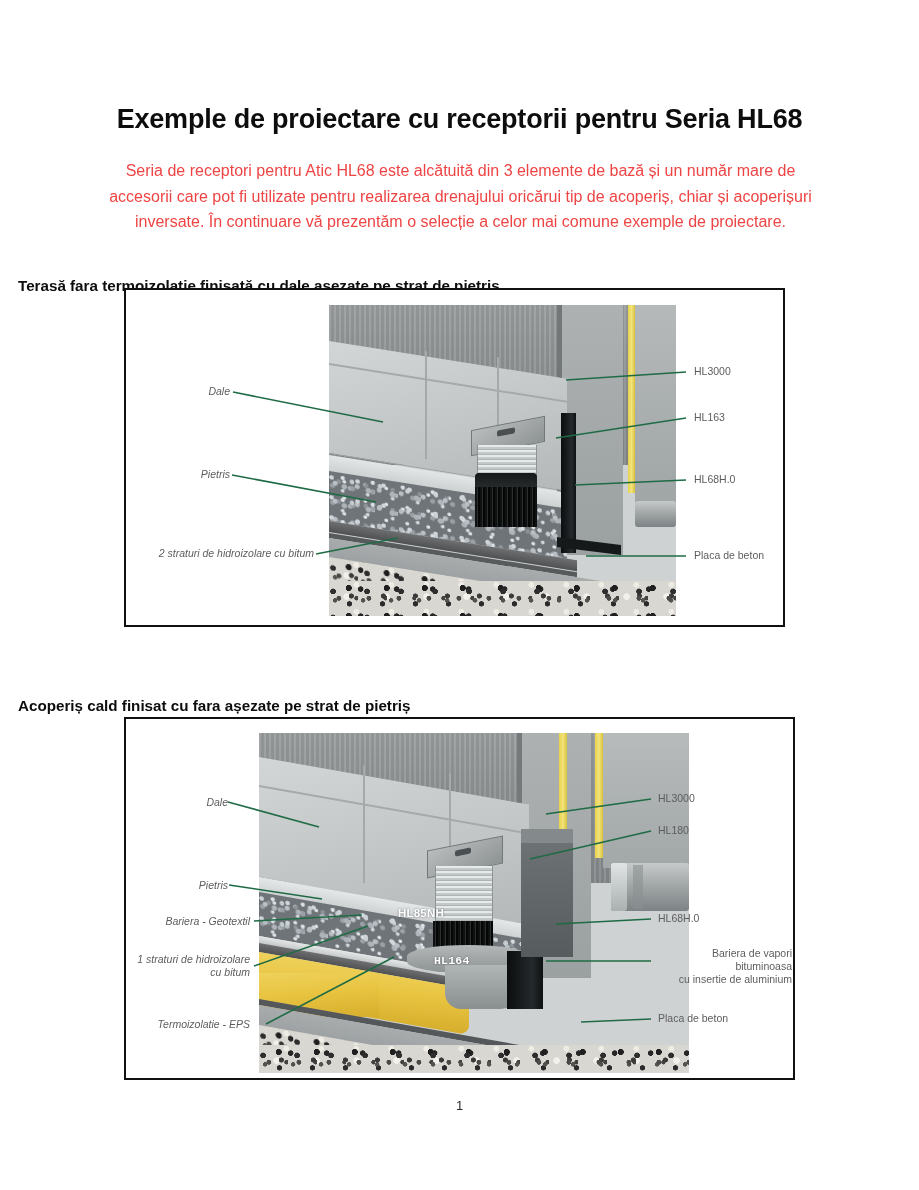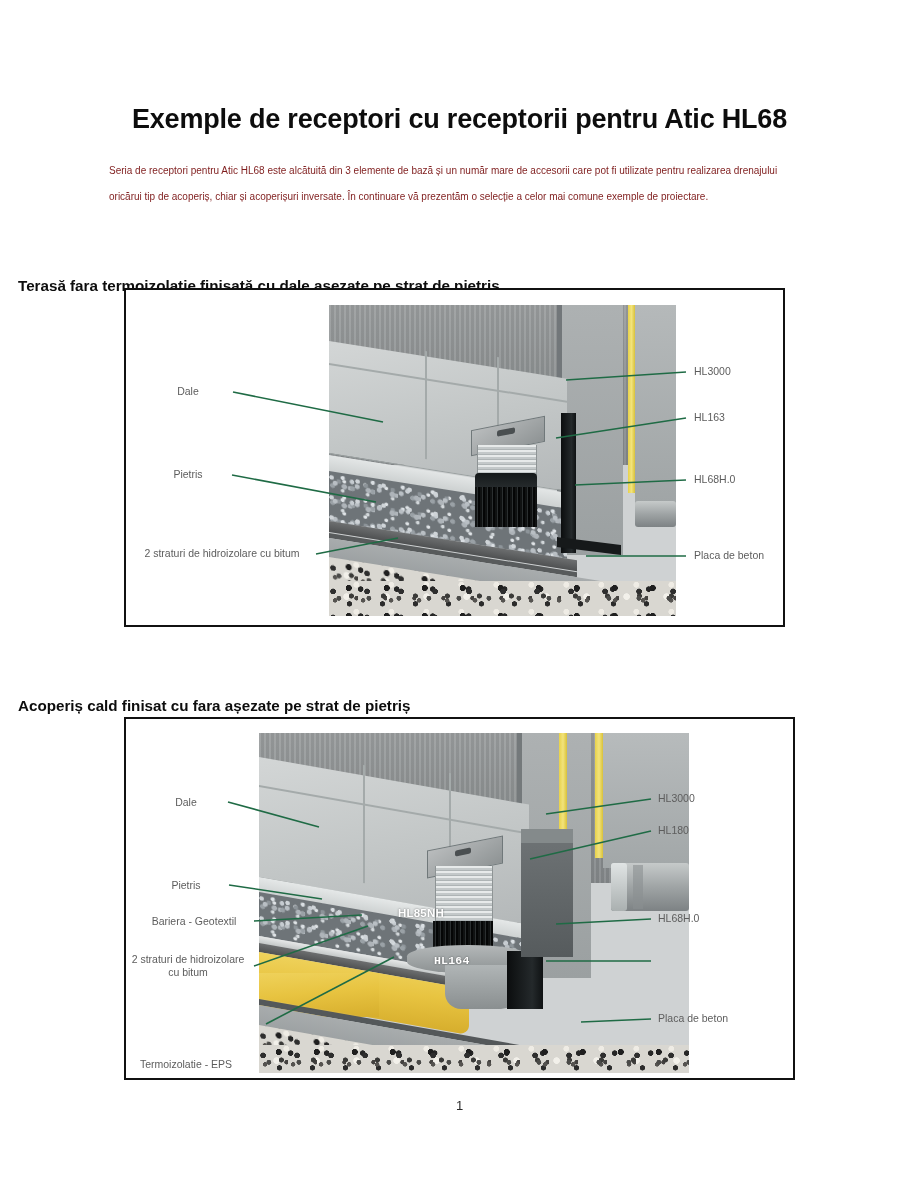--- a/index.html
+++ b/index.html
@@ -28,24 +28,24 @@
     letter-spacing: -0.2px;
     color: #0d0d0d;
   }
 
   
   .intro {
     position: absolute;
     left: 109px;
     top: 158px;
     width: 703px;
-    font-size: 10px;
+    font-size: 16px;
     line-height: 25.5px;
-    color: #7f1d1d;
-    text-align: left;
+    color: #ef4444;
+    text-align: center;
   }
 
   
   .section-heading {
     position: absolute;
     width: 919px;
     left: 18px;
     text-align: left;
     font-size: 15.2px;
     font-weight: bold;
@@ -181,21 +181,21 @@
 
   
   .lbl {
     position: absolute;
     font-size: 10.5px;
     color: #5d5d5d;
     white-space: pre-line;
     line-height: 13px;
   }
   .lbl.right { text-align: right; }
-  .lbl.left  { text-align: center; }
+  .lbl.left  { text-align: right; font-style: italic; }
 
   
   .inline-lbl {
     position:absolute;
     font-size: 11.5px;
     font-weight: bold;
     color: #ffffff;
     letter-spacing: .2px;
     text-shadow: 0 0 2px rgba(0,0,0,.55);
   }
@@ -206,21 +206,21 @@
     left: 0; top: 1098px;
     width: 919px;
     text-align: center;
     font-size: 13px;
     color: #2a2a2a;
   }
 </style>
 </head>
 <body>
 
-<div class="page-title">Exemple de receptori cu receptorii pentru Atic HL68</div>
+<div class="page-title">Exemple de proiectare cu receptorii pentru Seria HL68</div>
 
 <div class="intro">Seria de receptori pentru Atic HL68 este alcătuită din 3 elemente de bază și un număr mare de accesorii care pot fi utilizate pentru realizarea drenajului oricărui tip de acoperiș, chiar și acoperișuri inversate. În continuare vă prezentăm o selecție a celor mai comune exemple de proiectare.</div>
 
 <div class="section-heading" id="heading-1">Terasă fara termoizolație finisată cu dale așezate pe strat de pietriș</div>
 
 <div class="figure-frame" id="figure-1">
   <div class="fig-inner">
 
     <div class="photo" id="photo-1">
 
@@ -358,24 +358,26 @@
         <line x1="455" y1="303" x2="525" y2="300"></line>
       </g>
     </svg>
 
     <div class="inline-lbl" style="left:272px;top:188px;">HL85NH</div>
     <div class="inline-lbl" style="left:308px;top:235px;font-family:Liberation Mono, monospace;">HL164</div>
 
     <div class="lbl left" style="left:18px;top:77px;width:84px;">Dale</div>
     <div class="lbl left" style="left:18px;top:160px;width:84px;">Pietris</div>
     <div class="lbl left" style="left:12px;top:196px;width:112px;">Bariera - Geotextil</div>
-    <div class="lbl left" style="left:0px;top:234px;width:124px;">2 straturi de hidroizolare
+    <div class="lbl left" style="left:0px;top:234px;width:124px;">1 straturi de hidroizolare
 cu bitum</div>
-    <div class="lbl left" style="left:4px;top:299px;width:112px;margin-top:40px;">Termoizolatie - EPS</div>
+    <div class="lbl left" style="left:12px;top:299px;width:112px;">Termoizolatie - EPS</div>
 
     <div class="lbl right" style="left:532px;top:73px;">HL3000</div>
     <div class="lbl right" style="left:532px;top:105px;">HL180</div>
     <div class="lbl right" style="left:532px;top:193px;">HL68H.0</div>
+    <div class="lbl right" style="left:532px;top:228px;width:134px;">Bariera de vapori bituminoasa
+cu insertie de aluminium</div>
     <div class="lbl right" style="left:532px;top:293px;">Placa de beton</div>
   </div>
 </div>
 
 <div class="page-number">1</div>
 
 </body></html>

